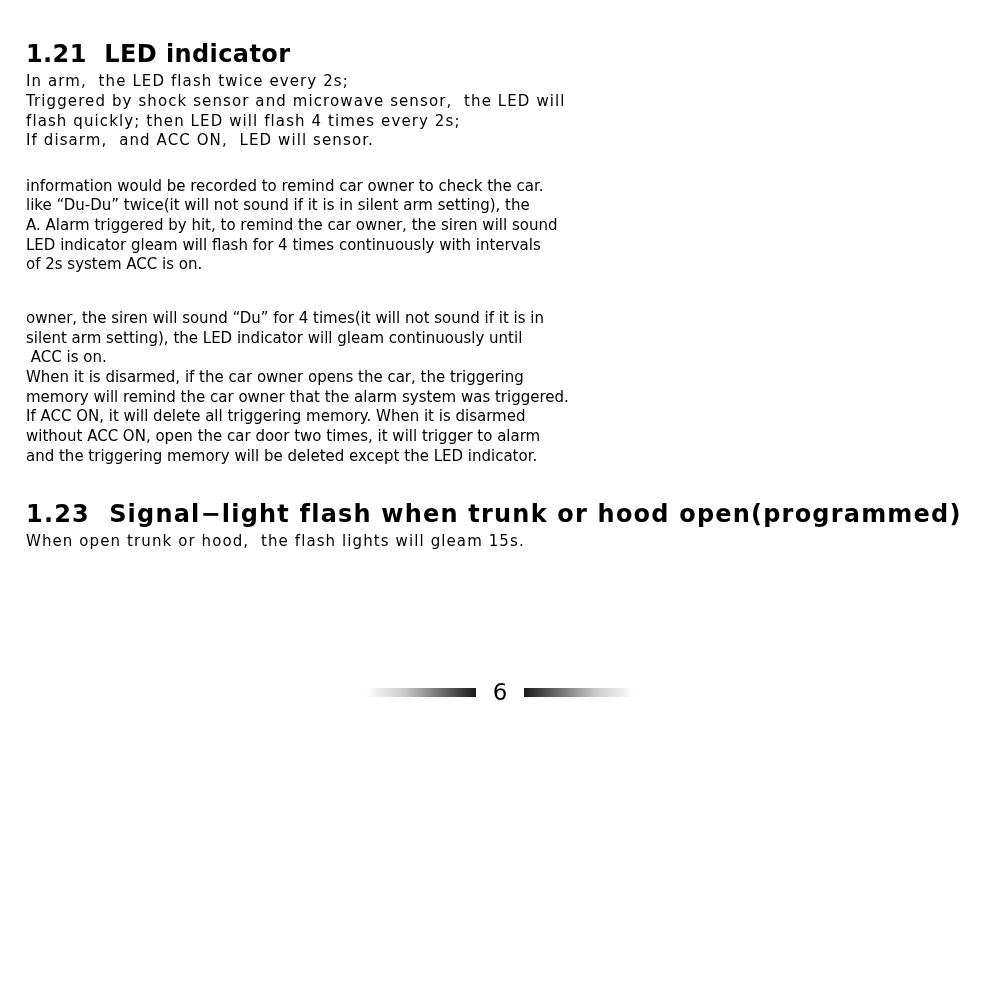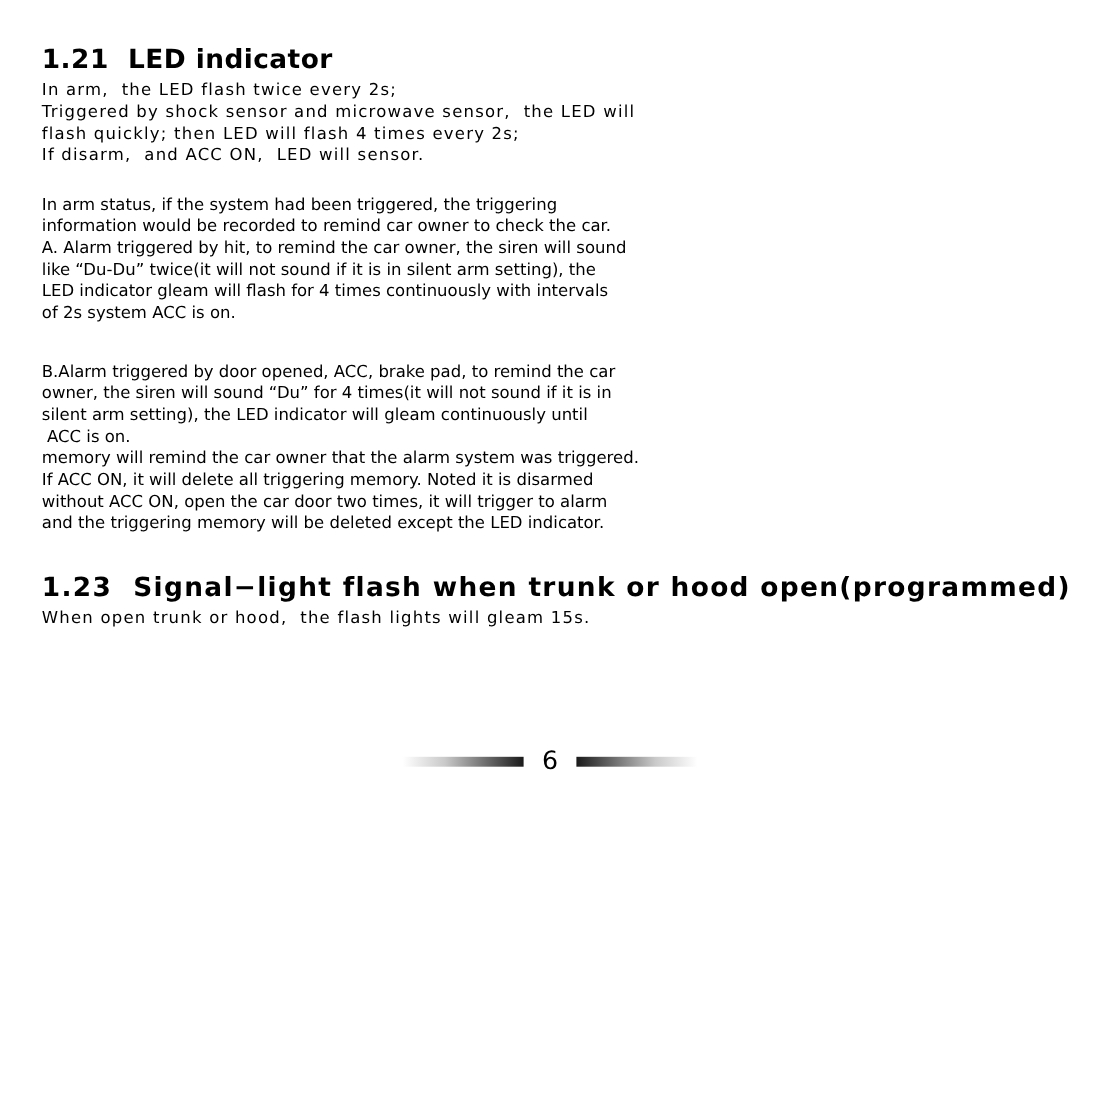--- a/index.html
+++ b/index.html
@@ -12,21 +12,21 @@
     height: 1000px;
     font-family: "DejaVu Sans", sans-serif;
     color: #000000;
     -webkit-font-smoothing: antialiased;
   }
   .page {
     position: relative;
     width: 1000px;
     height: 744px;
     box-sizing: border-box;
-    padding: 40px 42px 0 38px;
+    padding: 40px 42px 0 26px;
   }
   .section {
     margin: 0 0 0 0;
   }
   .heading {
     font-weight: bold;
     font-size: 24px;
     letter-spacing: 0.4px;
     line-height: 1.22;
     margin: 0 0 3px 0;
@@ -87,37 +87,36 @@
       <p class="body-line">Triggered by shock sensor and microwave sensor,  the LED will</p>
       <p class="body-line">flash quickly; then LED will flash 4 times every 2s;</p>
       <p class="body-line">If disarm,  and ACC ON,  LED will sensor.</p>
     </div>
   </div>
 
   <div class="gap-med"></div>
 
   <div class="section">
     <div>
-      <p class="body-line">In arm status, if the system had been triggered, the triggering</p>
       <p class="body-line">information would be recorded to remind car owner to check the car.</p>
+      <p class="body-line">like “Du-Du” twice(it will not sound if it is in silent arm setting), the</p>
       <p class="body-line">A. Alarm triggered by hit, to remind the car owner, the siren will sound</p>
-      <p class="body-line">like “Du-Du” twice(it will not sound if it is in silent arm setting), the</p>
       <p class="body-line">LED indicator gleam will flash for 4 times continuously with intervals</p>
       <p class="body-line">of 2s system ACC is on.</p>
     </div>
 
     <div class="gap-large"></div>
 
     <div>
-      <p class="body-line">B.Alarm triggered by door opened, ACC, brake pad, to remind the car</p>
       <p class="body-line">owner, the siren will sound “Du” for 4 times(it will not sound if it is in</p>
       <p class="body-line">silent arm setting), the LED indicator will gleam continuously until</p>
       <p class="body-line"> ACC is on.</p>
+      <p class="body-line">When it is disarmed, if the car owner opens the car, the triggering</p>
       <p class="body-line">memory will remind the car owner that the alarm system was triggered.</p>
-      <p class="body-line">If ACC ON, it will delete all triggering memory. Noted it is disarmed</p>
+      <p class="body-line">If ACC ON, it will delete all triggering memory. When it is disarmed</p>
       <p class="body-line">without ACC ON, open the car door two times, it will trigger to alarm</p>
       <p class="body-line">and the triggering memory will be deleted except the LED indicator.</p>
     </div>
   </div>
 
   <div class="gap-large"></div>
 
   <div class="section">
     <div class="heading wide">1.23  Signal−light flash when trunk or hood open(programmed)</div>
     <div class="spaced">

